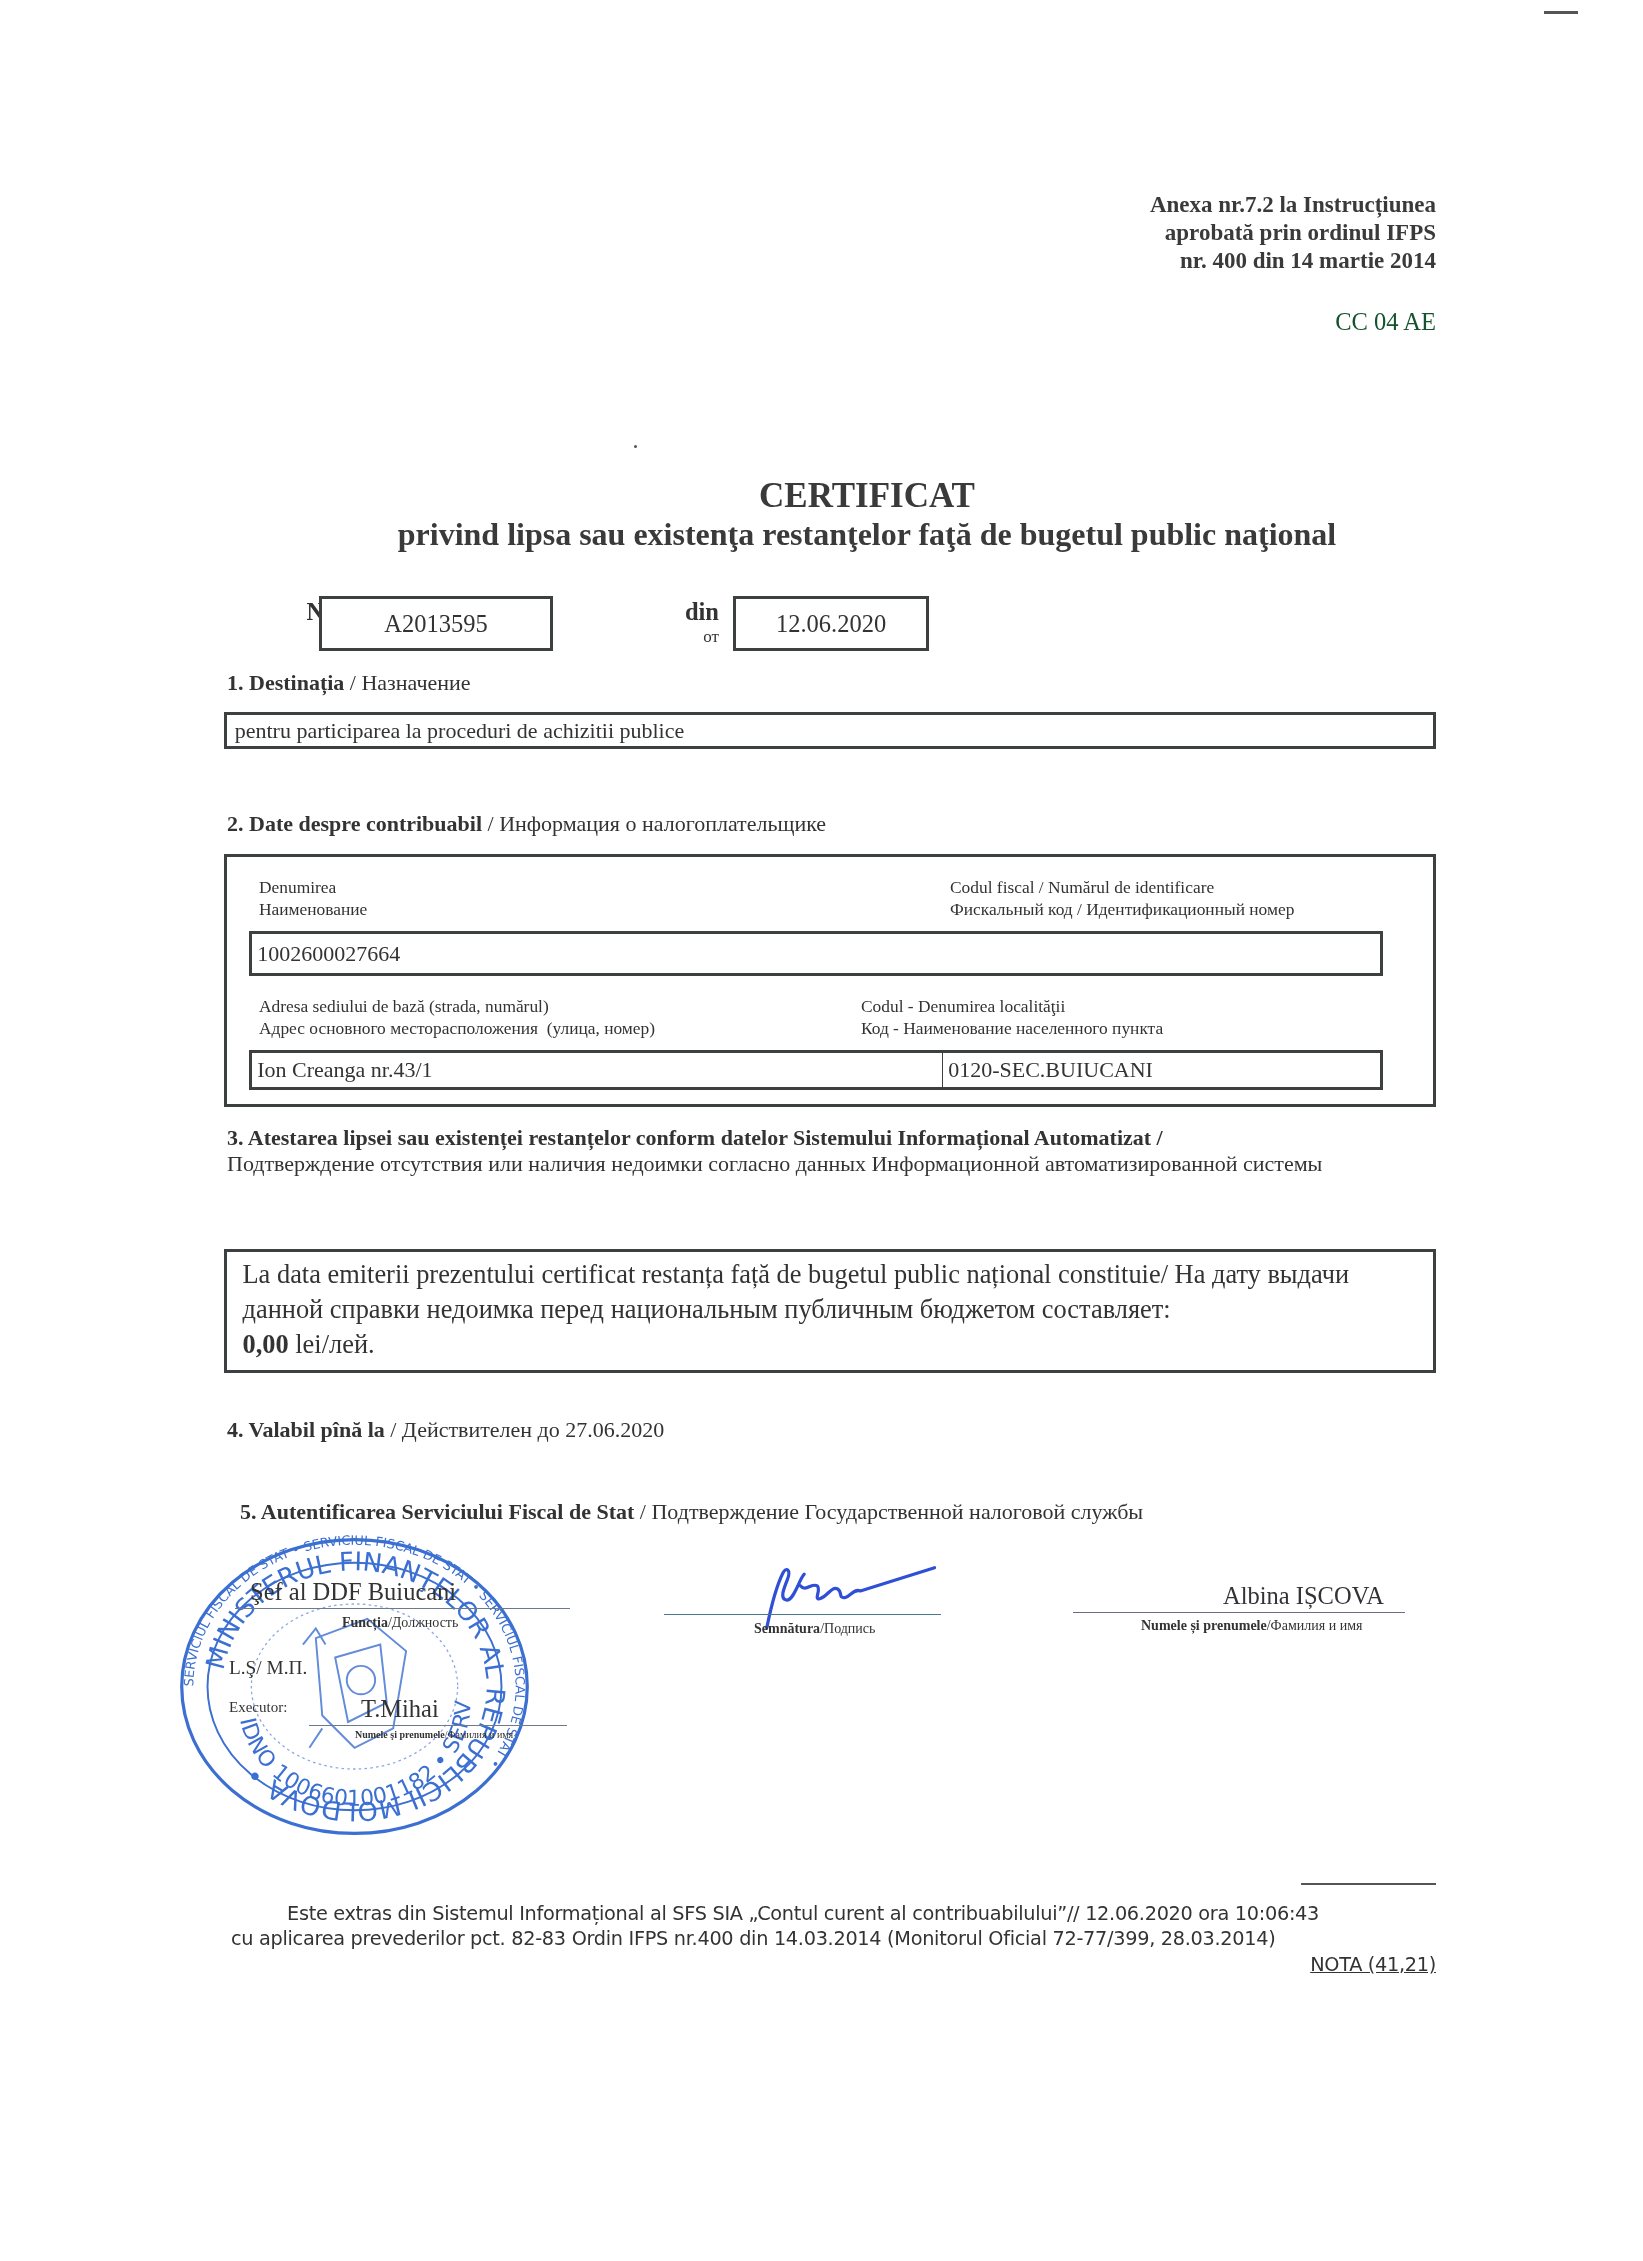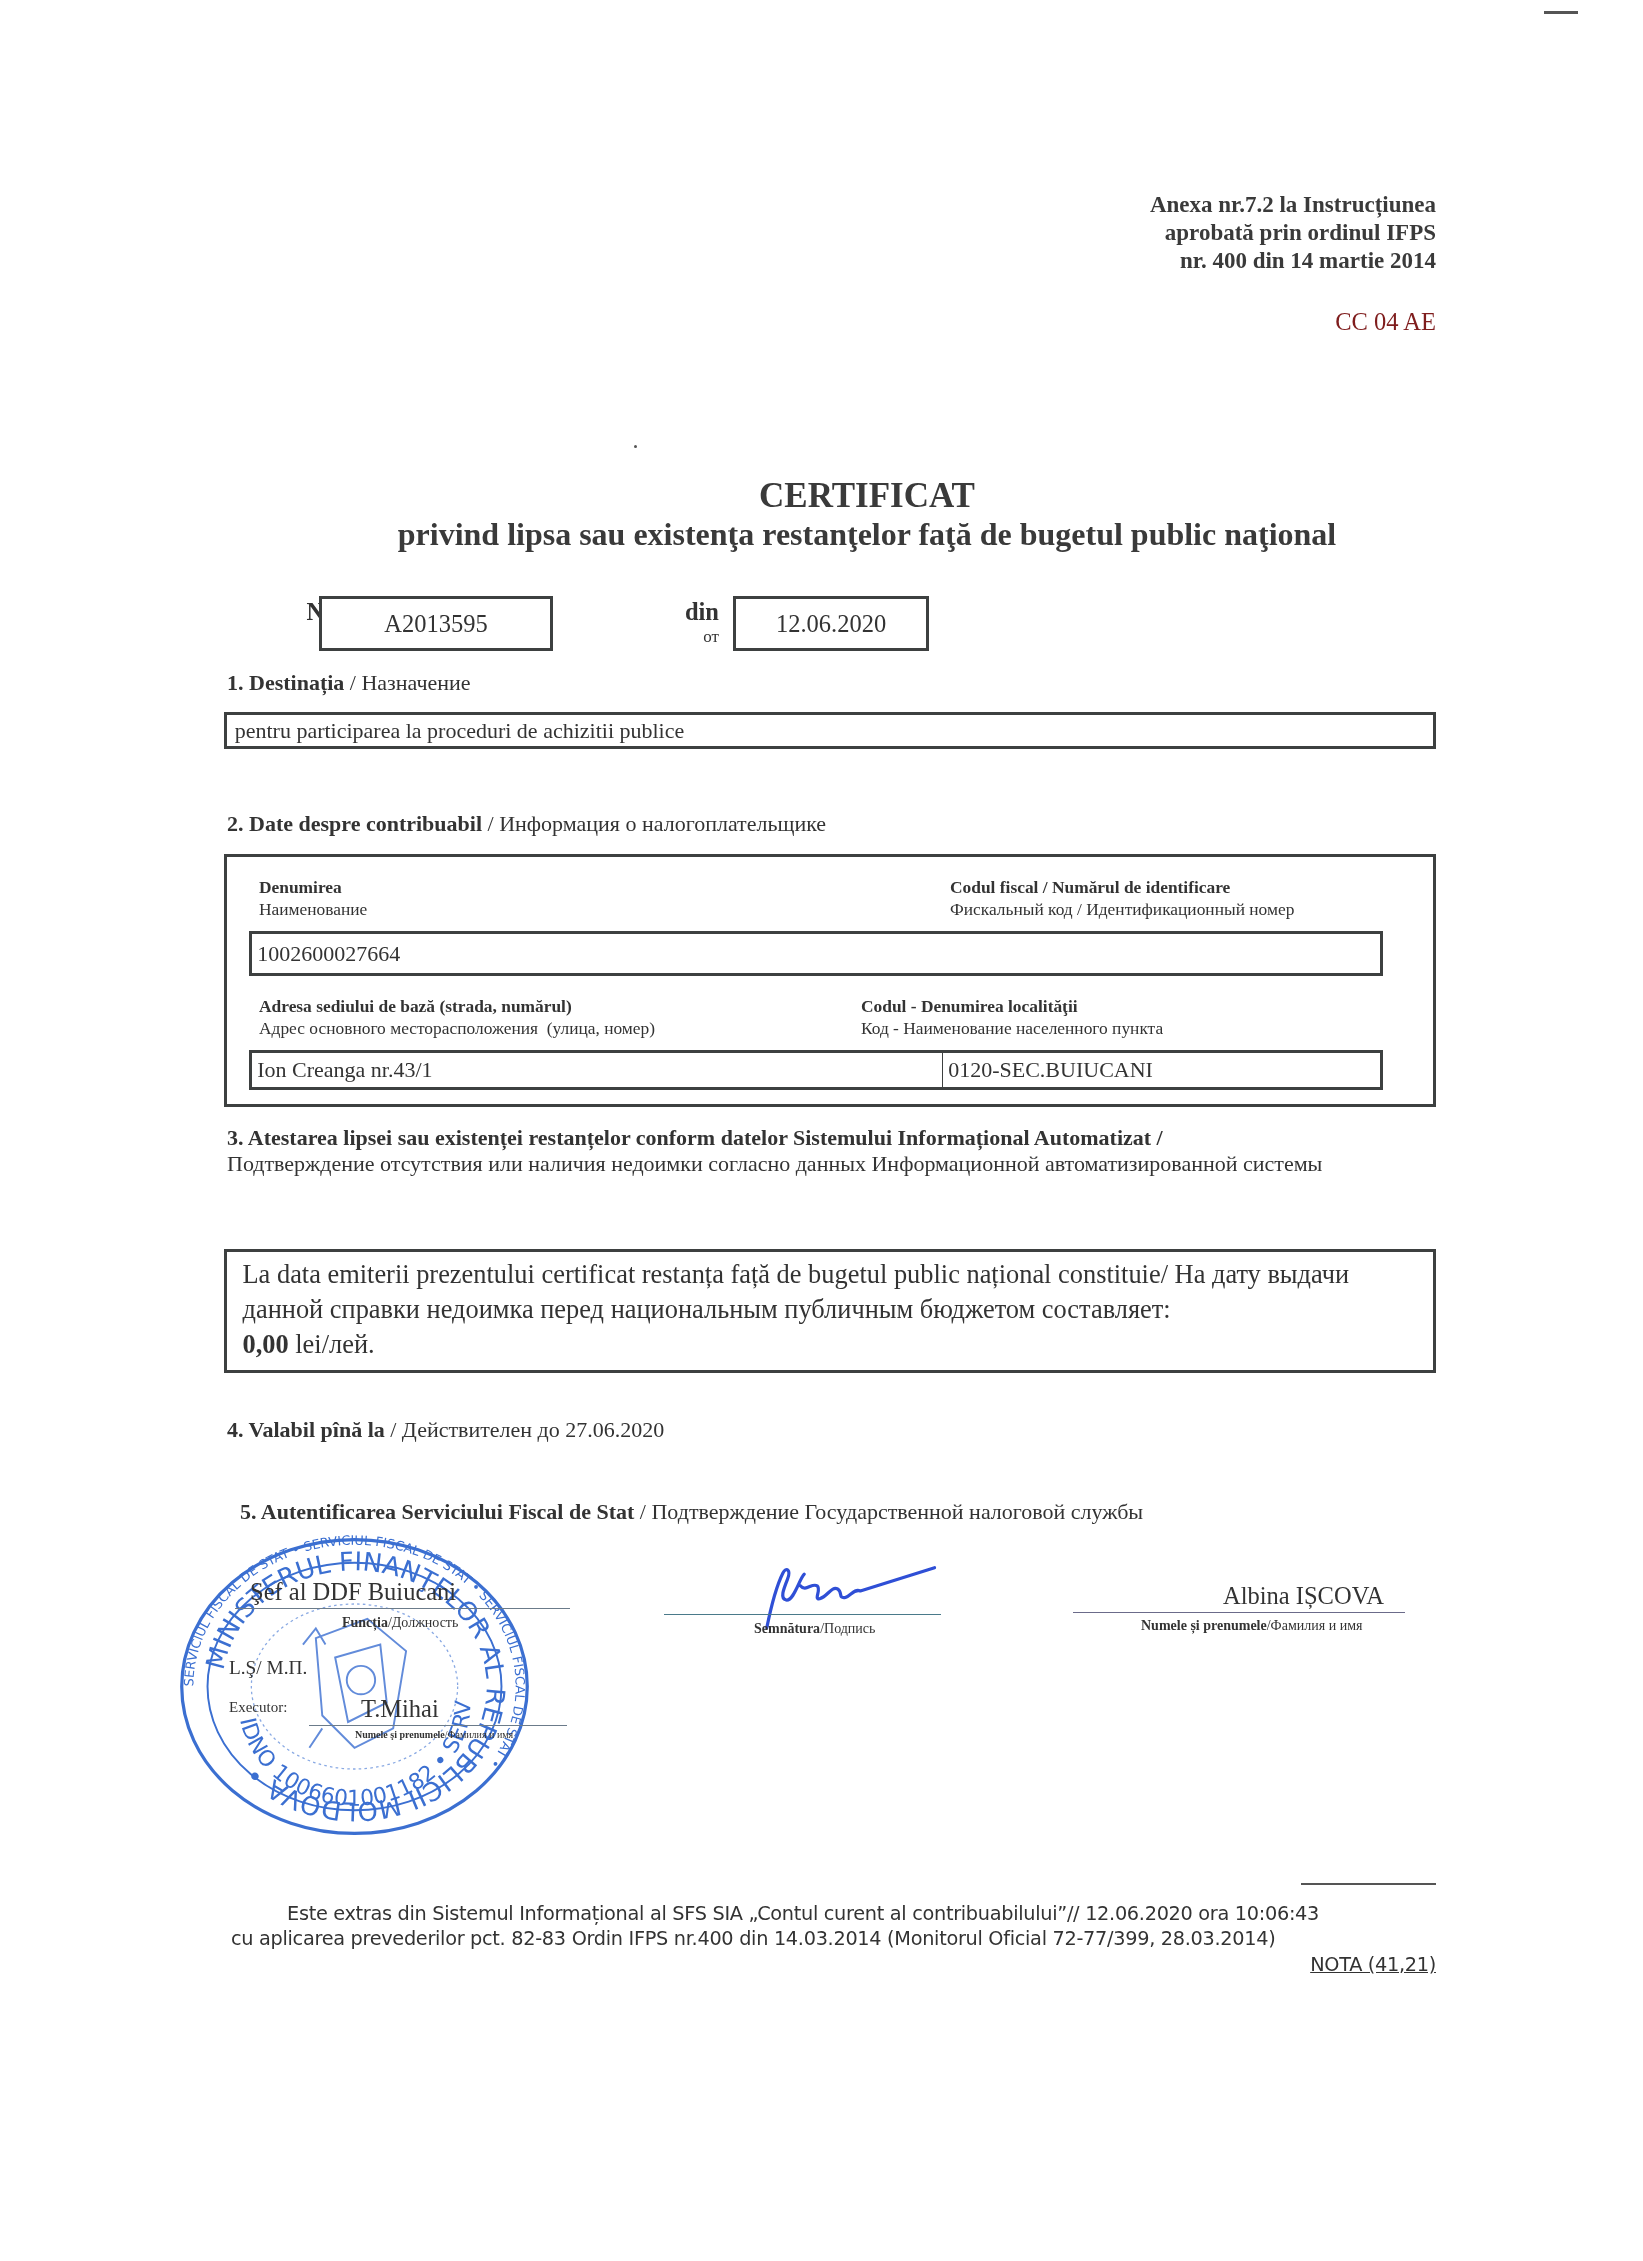--- a/index.html
+++ b/index.html
@@ -7,41 +7,41 @@
     width: 1644px; height: 2261px; position: relative; overflow: hidden;
     font-family: "Liberation Serif", "DejaVu Serif", serif; color: #333333;
   }
   .abs { position: absolute; }
   .bold { font-weight: bold; }
   .box { position: absolute; border: 3.2px solid #3d4040; box-sizing: border-box; background: #fff; }
 
   .top-rule { left: 1544px; top: 11px; width: 34px; height: 2.6px; background: #555; }
 
   .annex { right: 208px; top: 191px; text-align: right; font-weight: bold; font-size: 23px; line-height: 28px; color: #3a3a3a; }
-  .form-code { right: 208px; top: 308px; font-size: 24.5px; color: #7f1d1d; }
+  .form-code { right: 208px; top: 308px; font-size: 24.5px; color: #14532d; }
   .dot { left: 634px; top: 445px; width: 3.2px; height: 3.2px; background: #555; border-radius: 50%; }
 
   .title { left: 0; width: 1644px; text-align: center; font-weight: bold; color: #3a3a3a; padding-left: 45px; }
   .title-main { top: 476px; font-size: 35px; }
   .title-sub { top: 516px; font-size: 32px; }
 
   .nr-label { left: 284px; top: 599px; width: 55px; text-align: right; }
   .nr-label .l1, .din-label .l1 { font-weight: bold; font-size: 24.5px; display: block; line-height: 26px; }
   .nr-label .l2, .din-label .l2 { font-size: 17px; display: block; line-height: 23px; }
   .din-label { left: 664px; top: 599px; width: 55px; text-align: right; }
   .nr-box { left: 319px; top: 596px; width: 234px; height: 55px; display: flex; align-items: center; justify-content: center; font-size: 24.5px; }
   .date-box { left: 733px; top: 596px; width: 196px; height: 55px; display: flex; align-items: center; justify-content: center; font-size: 24.5px; }
 
   .section-head { font-size: 22px; color: #333; }
   .s1 { left: 227px; top: 670px; font-family: Liberation Serif, serif; }
   .dest-box { left: 224px; top: 712px; width: 1212px; height: 37px; padding-left: 7.7px; display: flex; align-items: center; font-size: 22px; }
 
   .s2 { left: 227px; top: 811px; }
   .taxpayer-box { left: 224px; top: 854px; width: 1212px; height: 253px; }
-  .lbl-bold { font-weight: bold; font-size: 17.4px; line-height: 22px; display: block; }
+  .lbl-bold { font-weight: normal; font-size: 17.4px; line-height: 22px; display: block; }
   .lbl-ru { font-size: 17.4px; line-height: 22px; display: block; }
   .lbl-name { left: 32px; top: 19.3px; }
   .lbl-fiscal { left: 723px; top: 19.3px; }
   .inner-row { left: 22px; height: 45px; width: 1134px; border: 3.2px solid #3d4040; box-sizing: border-box; display: flex; }
   .row1 { top: 74px; }
   .row2 { top: 193px; height: 40px; }
   .cell { display: flex; align-items: center; padding-left: 5.2px; box-sizing: border-box; font-size: 22px; }
   .row1 .c1 { width: 699px; border-right: 1.9px solid #3d4040; font-weight: bold; font-size: 23px; }
   .row1 .c2 { flex: 1; }
   .row2 .c1 { width: 691px; border-right: 1.9px solid #3d4040; text-align: center; }

